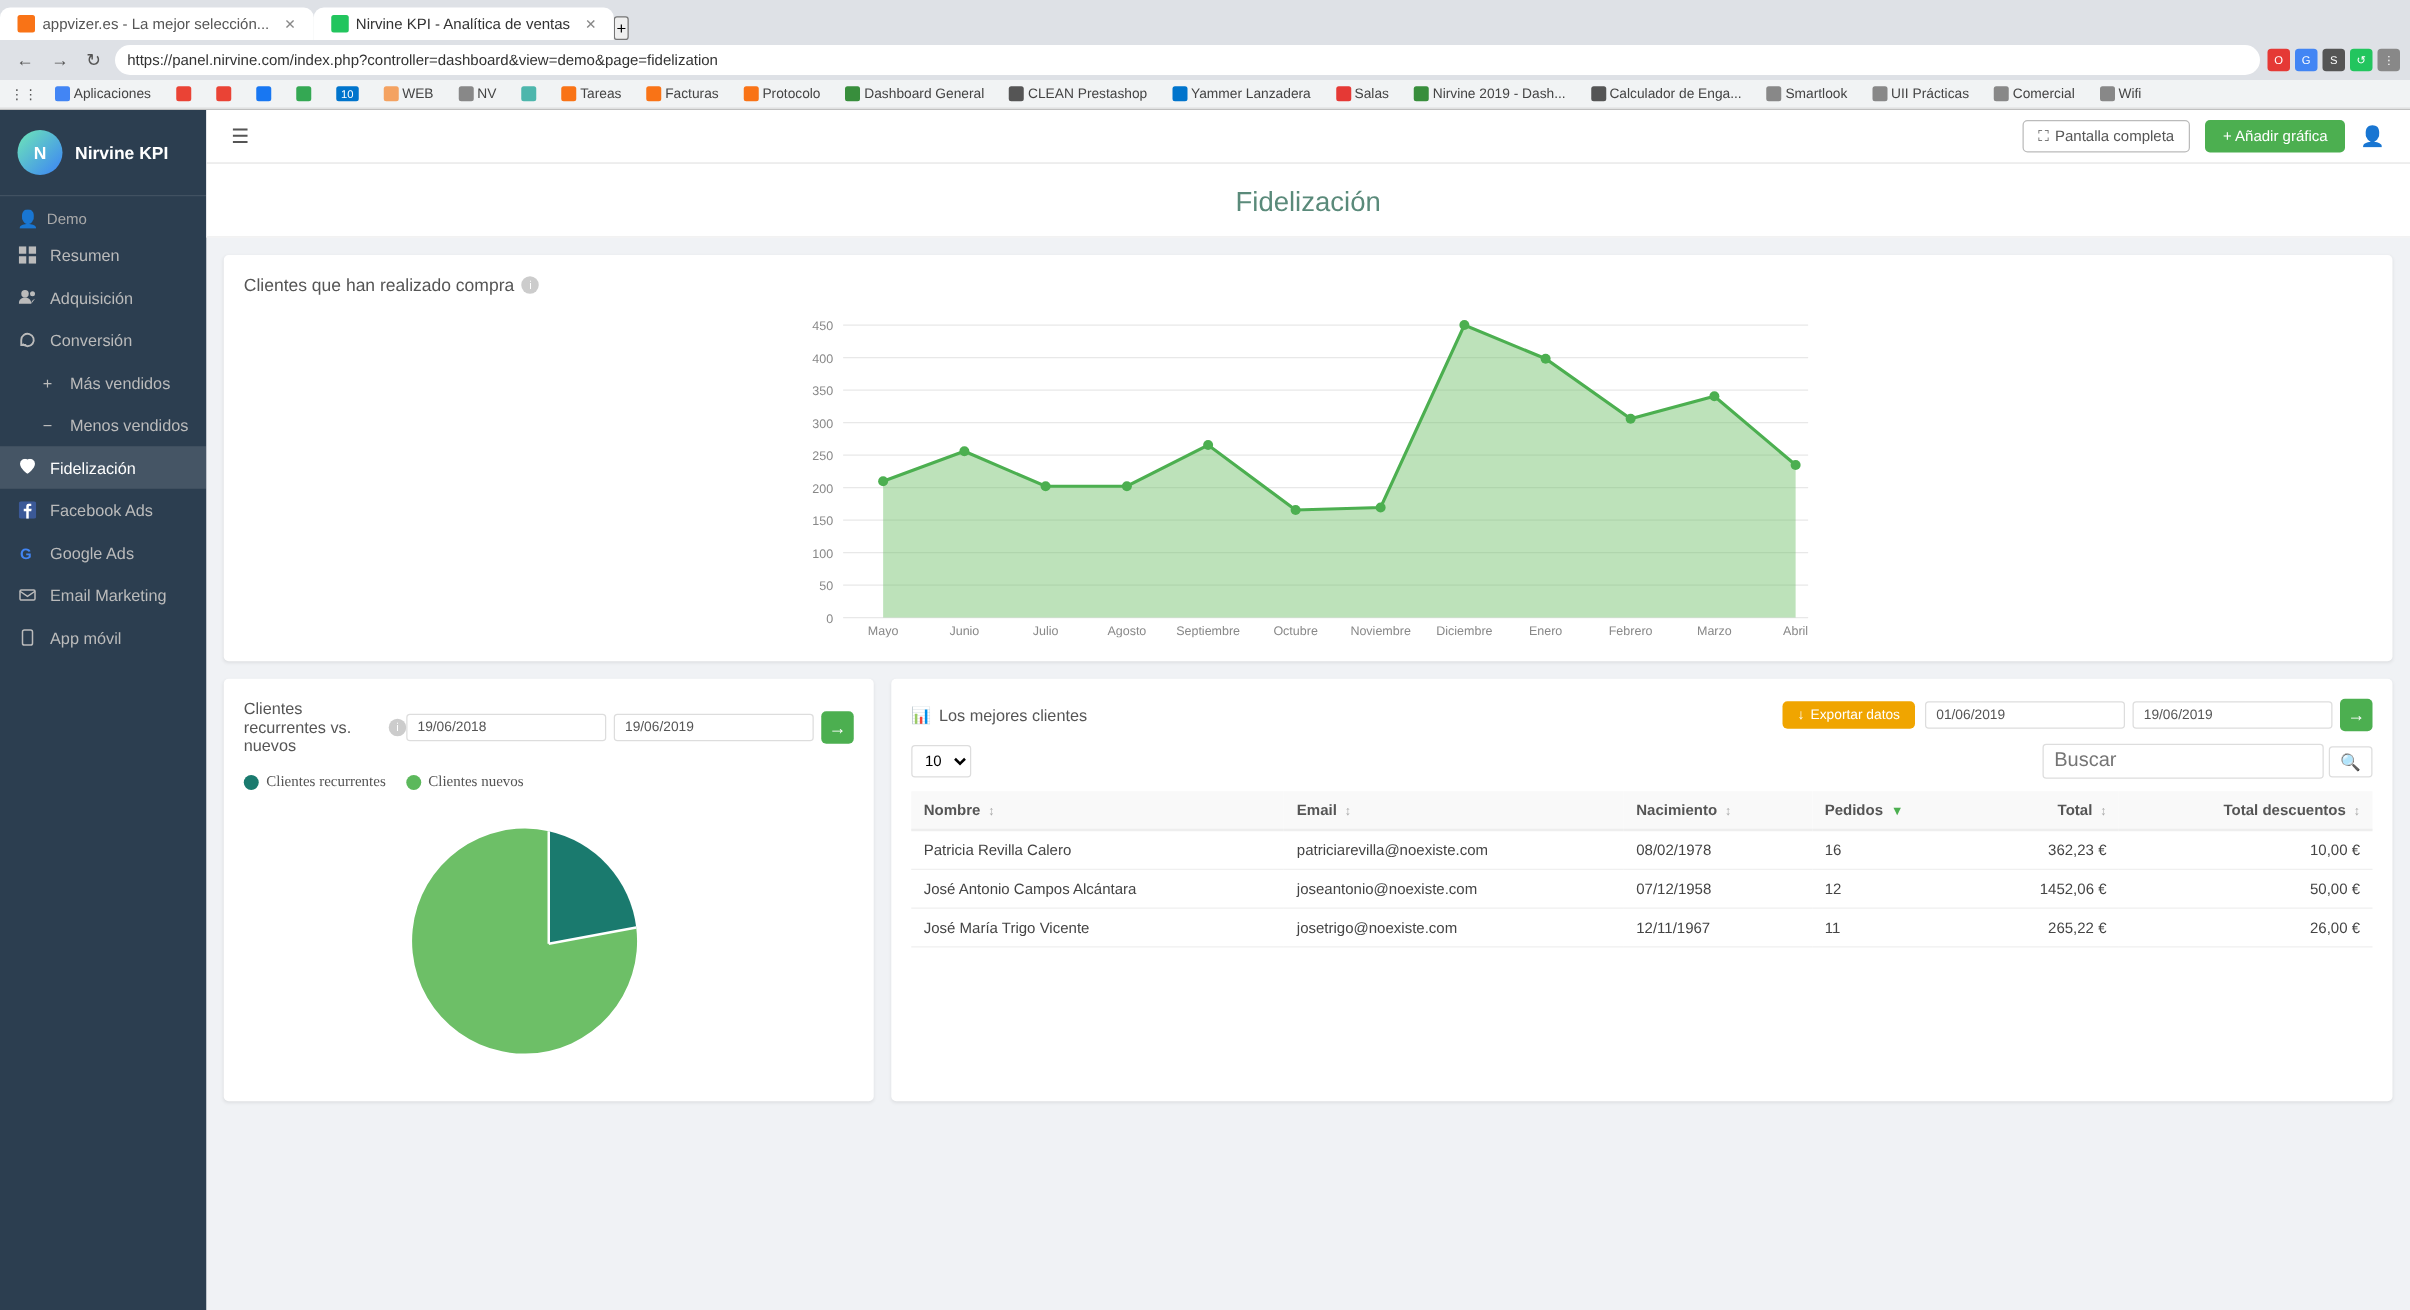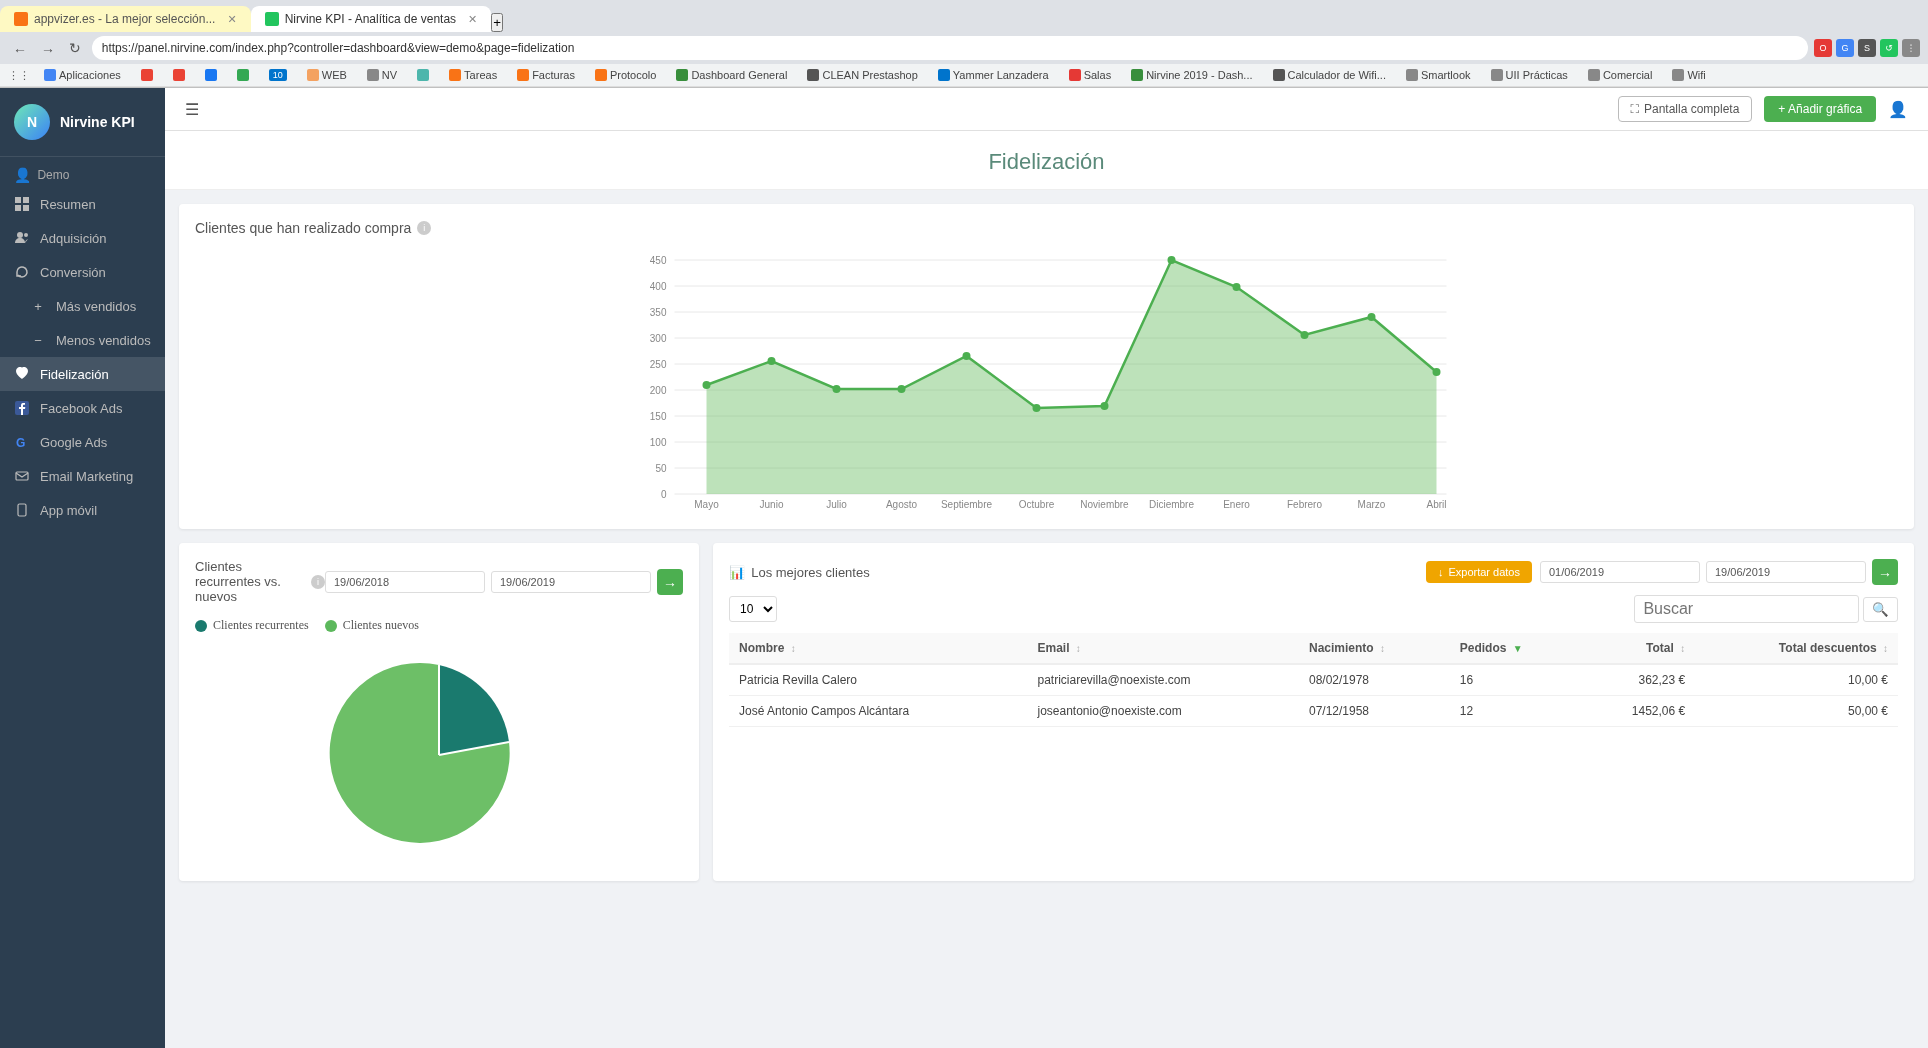--- a/index.html
+++ b/index.html
@@ -1,21 +1,21 @@
 <!DOCTYPE html>
 <html><head>
   <meta charset="utf-8">
   <style>
     * { box-sizing: border-box; margin: 0; padding: 0; }
     body { font-family: 'Segoe UI', Arial, sans-serif; background: #f0f2f5; font-size: 13px; color: #333; display: flex; flex-direction: column; height: 100vh; overflow: hidden; }
 
     
     .browser-chrome { background: #dee1e6; border-bottom: 1px solid #c0c0c0; }
     .tab-bar { display: flex; align-items: flex-end; padding: 6px 0 0 0; background: #dee1e6; }
-    .tab { display: flex; align-items: center; padding: 6px 14px; background: #fef9c3; border-radius: 8px 8px 0 0; font-size: 12px; color: #555; cursor: pointer; gap: 6px; }
+    .tab { display: flex; align-items: center; padding: 6px 14px; background: #ffffff; border-radius: 8px 8px 0 0; font-size: 12px; color: #555; cursor: pointer; gap: 6px; }
     .tab.active { background: #ffffff; color: #333; }
     .tab .favicon { width: 14px; height: 14px; border-radius: 2px; }
     .tab .close-btn { margin-left: 6px; color: #888; font-size: 11px; cursor: pointer; }
     .address-bar { display: flex; align-items: center; padding: 4px 8px; background: #dee1e6; gap: 6px; }
     .nav-btns { display: flex; gap: 4px; }
     .nav-btn { background: none; border: none; cursor: pointer; color: #555; font-size: 14px; padding: 3px 5px; border-radius: 50%; }
     .url-input { flex: 1; padding: 5px 10px; border-radius: 20px; border: none; background: #fff; font-size: 12px; color: #333; outline: none; }
     .browser-ext { display: flex; gap: 4px; align-items: center; }
     .ext-icon { width: 18px; height: 18px; border-radius: 3px; background: #888; display: inline-flex; align-items: center; justify-content: center; font-size: 9px; color: #fff; cursor: pointer; }
 
@@ -189,21 +189,21 @@
     <div class="bookmark-item">
       <div class="bk-icon" style="background:#e53935;"></div>
       <span>Salas</span>
     </div>
     <div class="bookmark-item">
       <div class="bk-icon" style="background:#388e3c;"></div>
       <span>Nirvine 2019 - Dash...</span>
     </div>
     <div class="bookmark-item">
       <div class="bk-icon" style="background:#555;"></div>
-      <span>Calculador de Wifi...</span>
+      <span>Calculador de Enga...</span>
     </div>
     <div class="bookmark-item">
       <div class="bk-icon" style="background:#888;"></div>
       <span>Smartlook</span>
     </div>
     <div class="bookmark-item">
       <div class="bk-icon" style="background:#888;"></div>
       <span>UII Prácticas</span>
     </div>
     <div class="bookmark-item">
@@ -516,18 +516,26 @@
     <td class="right">10,00 €</td>
   </tr>
               <tr>
     <td>José Antonio Campos Alcántara</td>
     <td>joseantonio@noexiste.com</td>
     <td>07/12/1958</td>
     <td>12</td>
     <td class="right">1452,06 €</td>
     <td class="right">50,00 €</td>
   </tr>
+              <tr>
+    <td>José María Trigo Vicente</td>
+    <td>josetrigo@noexiste.com</td>
+    <td>12/11/1967</td>
+    <td>11</td>
+    <td class="right">265,22 €</td>
+    <td class="right">26,00 €</td>
+  </tr>
             </tbody>
         </table>
       </div>
     </div>
   </div>
 </div>
 
 </body></html>

